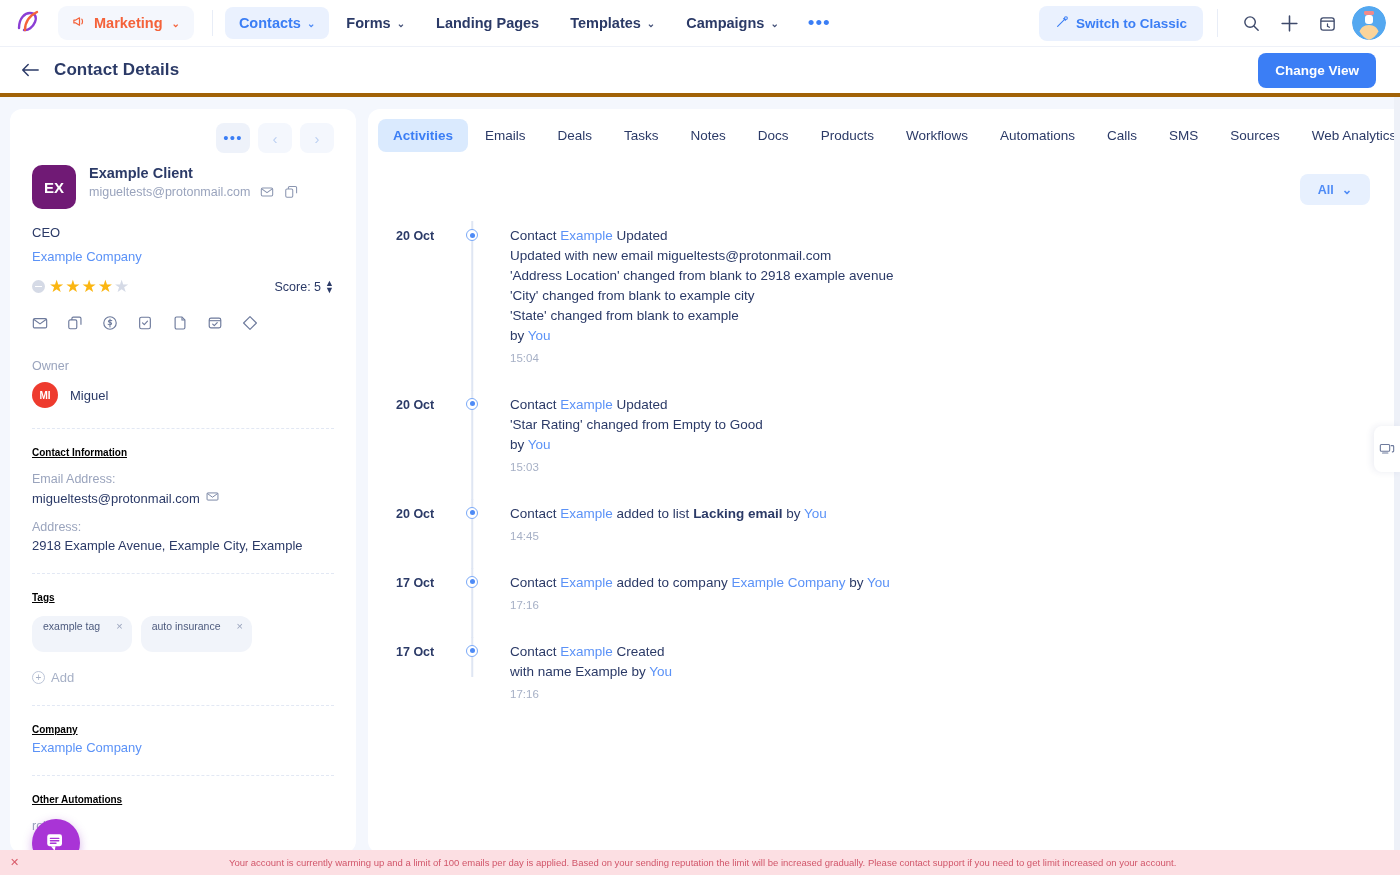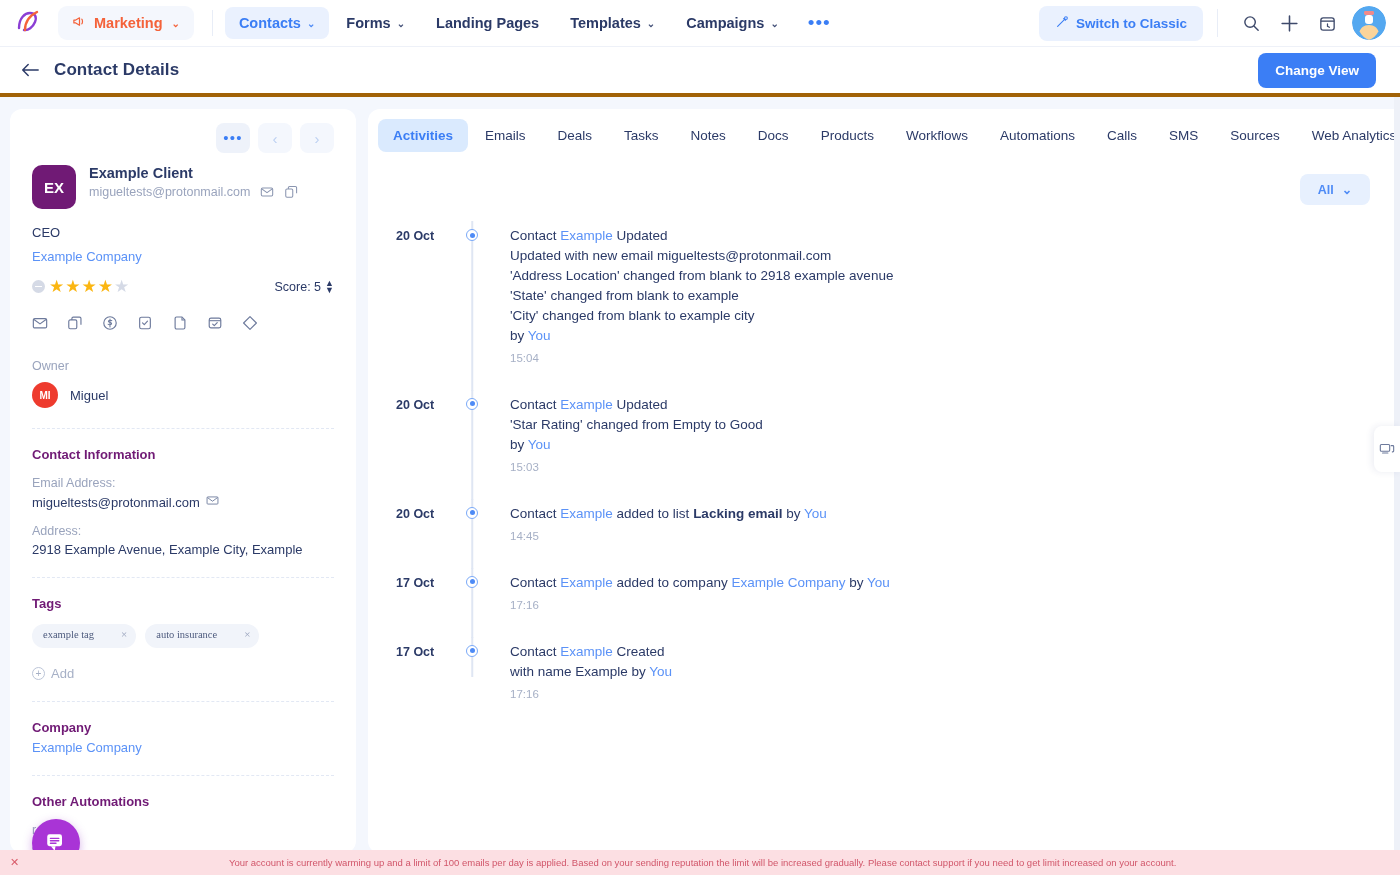--- a/index.html
+++ b/index.html
@@ -115,28 +115,28 @@
   .owner-label { font-size:12.5px; color:#9aa4bd; margin-top:28px; }
   .owner-row { display:flex; align-items:center; gap:12px; margin-top:9px; }
   .owner-av {
     width:26px;height:26px;border-radius:50%;background:#ee3b2e;color:#fff;
     display:flex;align-items:center;justify-content:center;font-size:10px;font-weight:600;
   }
   .owner-name { font-size:13px; color:#2b3a67; font-weight:500;}
 
   .dotline { border-top: 1px dashed #e2e8f4; margin: 20px 0 0 0; }
 
-  .sec-title { font-size:13px; font-weight:700; color:#701a75; margin-top:18px; }
+  .sec-title { font-size:10px; font-weight:700; color:#000000; margin-top:18px;text-decoration:underline; }
   .fld-label { font-size:12.5px; color:#9aa4bd; margin-top:14px; }
   .fld-value { font-size:13px; color:#2b3a67; margin-top:4px; display:flex; align-items:center; gap:6px;}
 
   .tags-row { display:flex; gap:9px; margin-top:13px; flex-wrap:wrap;}
   .tag {
-    background:#f1f4fa; border-radius:12px; padding:4px 9px 8px 11px;
-    font-size:10.5px; color:#4e5b7e; display:flex; align-items:center; gap:27px;font-family:Liberation Serif, serif;
+    background:#f1f4fa; border-radius:12px; padding:4px 9px 20px 11px;
+    font-size:10.5px; color:#4e5b7e; display:flex; align-items:center; gap:16px;
   }
   .tag .x { color:#9aa4bd; font-size:11px; cursor:pointer; }
   .add-row { display:flex; align-items:center; gap:6px; margin-top:18px; color:#a6b0c6; font-size:13px; cursor:pointer;}
   .add-circ { width:13px;height:13px;border-radius:50%;border:1px solid #bcc5d8; display:flex;align-items:center;justify-content:center;font-size:10px;line-height:1;}
 
   .chat-fab {
     position:absolute; left:22px; bottom:-14px;
     width:48px;height:48px;border-radius:50%;background:#a934d6;
     display:flex;align-items:center;justify-content:center;cursor:pointer;
     box-shadow: 0 3px 10px rgba(140,40,190,.35); z-index:15;
@@ -495,22 +495,22 @@
             <div class="fi-rail">
               <div class="fi-line"></div>
               <div class="fi-dot">
                 <i></i>
               </div>
             </div>
             <div class="fi-body">
               <div class="fi-line-txt"><span>Contact </span><span class="lk">Example</span><span> Updated</span></div>
               <div class="fi-line-txt"><span>Updated with new email migueltests@protonmail.com</span></div>
               <div class="fi-line-txt"><span>'Address Location' changed from blank to 2918 example avenue</span></div>
+              <div class="fi-line-txt"><span>'City' changed from blank to example city</span></div>
               <div class="fi-line-txt"><span>'State' changed from blank to example</span></div>
-              <div class="fi-line-txt"><span>'City' changed from blank to example city</span></div>
               <div class="fi-line-txt"><span>by </span><span class="lk">You</span></div>
               <div class="fi-time">15:04</div>
             </div>
           </div>
           <div class="feed-item">
             <div class="fi-date">20 Oct</div>
             <div class="fi-rail">
               <div class="fi-line"></div>
               <div class="fi-dot">
                 <i></i>

